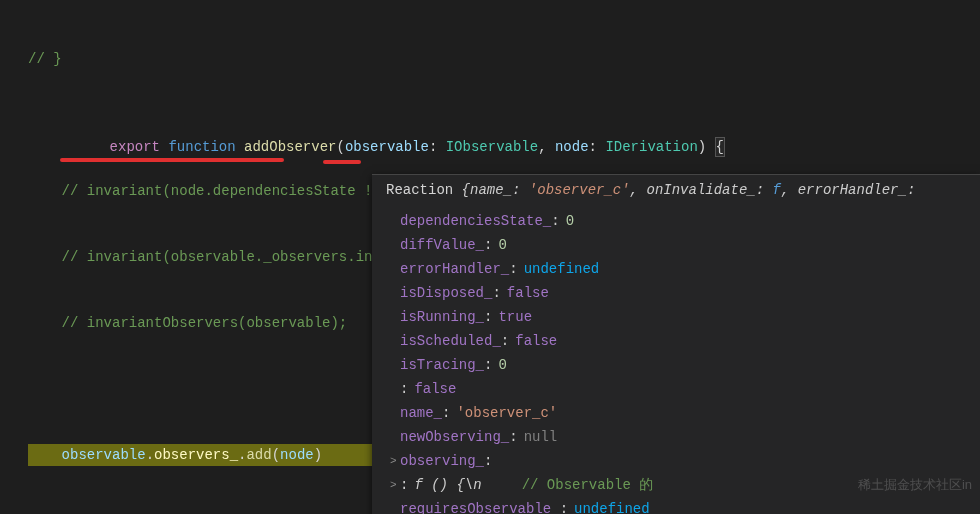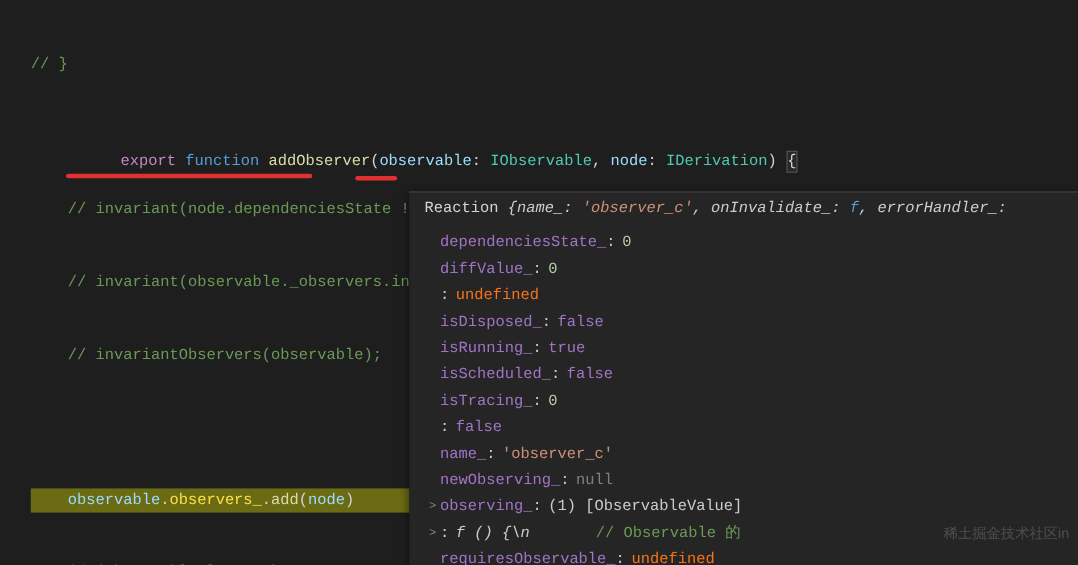--- a/index.html
+++ b/index.html
@@ -18,21 +18,21 @@
   .line { height: 22px; position: relative; }
   .hl-line { background: #6b6b13; }
   .kw-export { color: #c586c0; margin-left: 48px; }
   .kw-func   { color: #569cd6; }
   .kw-ctrl   { color: #c586c0; }
   .fn-name   { color: #dcdcaa; }
   .type      { color: #4ec9b0; }
   .param     { color: #9cdcfe; }
   .comment   { color: #6a9955; }
   .punct     { color: #d4d4d4; }
-  .prop      { color: #fde047; }
+  .prop      { color: #fef9c3; }
   .ident     { color: #9cdcfe; }
   .method    { color: #dcdcaa; }
 
   .underline-red {
     position: absolute;
     height: 4px;
     background: #e03030;
     border-radius: 2px;
   }
 
@@ -68,26 +68,26 @@
   .tt-row .arrow {
     position: absolute;
     left: 18px;
     color: #888;
     font-size: 11px;
   }
   .tt-key { color: #a074c4; }
   .tt-colon { color: #cccccc; margin: 0 6px 0 0; }
   .tt-val-num  { color: #b5cea8; }
   .tt-val-bool { color: #a074c4; }
-  .tt-val-undef{ color: #f97316; }
+  .tt-val-undef{ color: #0ea5e9; }
   .tt-val-null { color: #808080; text-align: center; }
   .tt-val-str  { color: #ce9178; }
   .tt-val-obj  { color: #cccccc; }
   .tt-val-fn   { color: #cccccc; font-style: italic; text-align: right; }
-  .tt-side-comment { color: #6a9955; margin-left: 60px; }
+  .tt-side-comment { color: #6a9955; margin-left: 40px; }
 
   .watermark {
     position: absolute;
     right: 8px;
     bottom: 18px;
     color: rgba(200,200,200,0.25);
     font-size: 13px;
     font-family: sans-serif;
     margin-top: 44px;
   }
@@ -141,20 +141,21 @@
         <span class="tt-key">dependenciesState_</span>
         <span class="tt-colon">: </span>
         <span class="tt-val-num">0</span>
       </div>
       <div class="tt-row">
         <span class="tt-key">diffValue_</span>
         <span class="tt-colon">: </span>
         <span class="tt-val-num">0</span>
       </div>
       <div class="tt-row">
+        <span class="tt-key">errorHandler_</span>
         <span class="tt-colon">: </span>
         <span class="tt-val-undef">undefined</span>
       </div>
       <div class="tt-row">
         <span class="tt-key">isDisposed_</span>
         <span class="tt-colon">: </span>
         <span class="tt-val-bool">false</span>
       </div>
       <div class="tt-row">
         <span class="tt-key">isRunning_</span>
@@ -182,21 +183,20 @@
       </div>
       <div class="tt-row">
         <span class="tt-key">newObserving_</span>
         <span class="tt-colon">: </span>
         <span class="tt-val-null">null</span>
       </div>
       <div class="tt-row">
         <span class="arrow">&gt;</span>
         <span class="tt-key">observing_</span>
         <span class="tt-colon">: </span>
-        <span class="tt-val-obj">(1) [ObservableValue]</span>
       </div>
       <div class="tt-row">
         <span class="arrow">&gt;</span>
         <span class="tt-colon">: </span>
         <span class="tt-val-fn">f () {\n</span>
         <span class="tt-side-comment">// Observable 的</span>
       </div>
       <div class="tt-row">
         <span class="tt-key">requiresObservable_</span>
         <span class="tt-colon">: </span>

